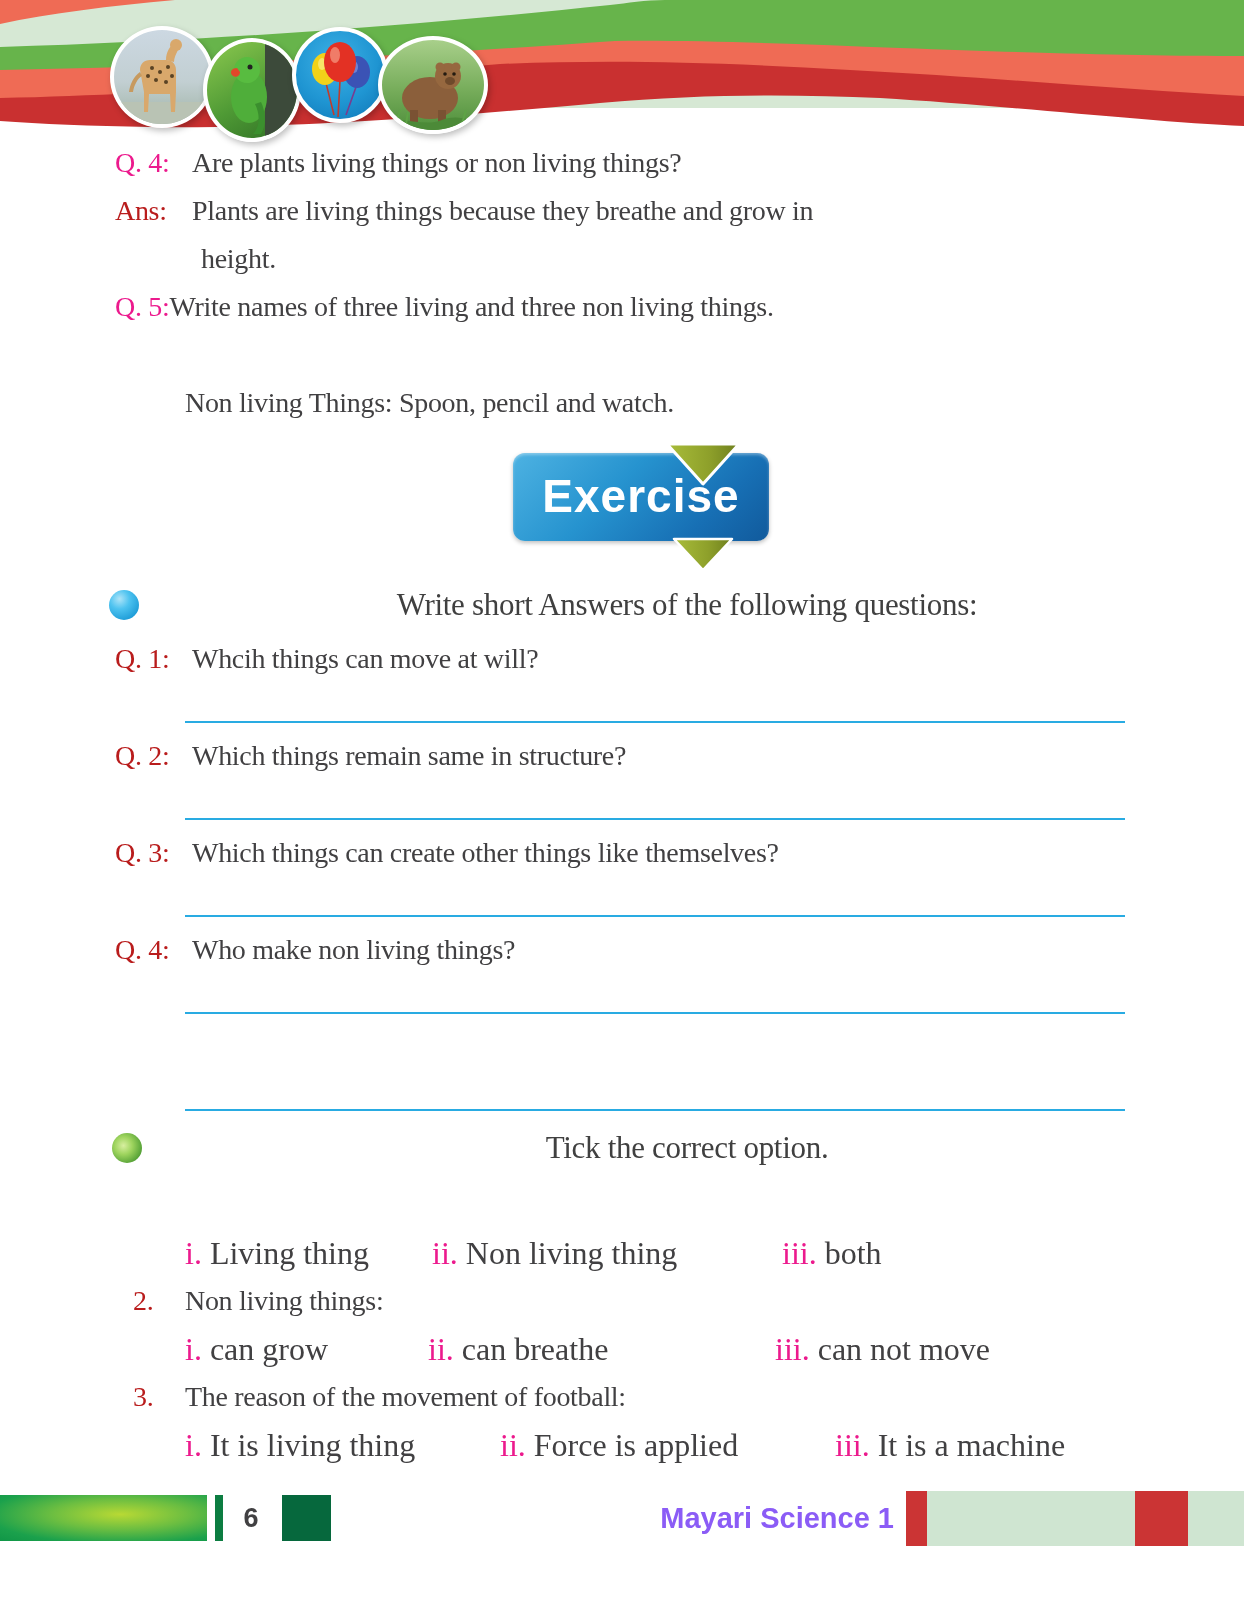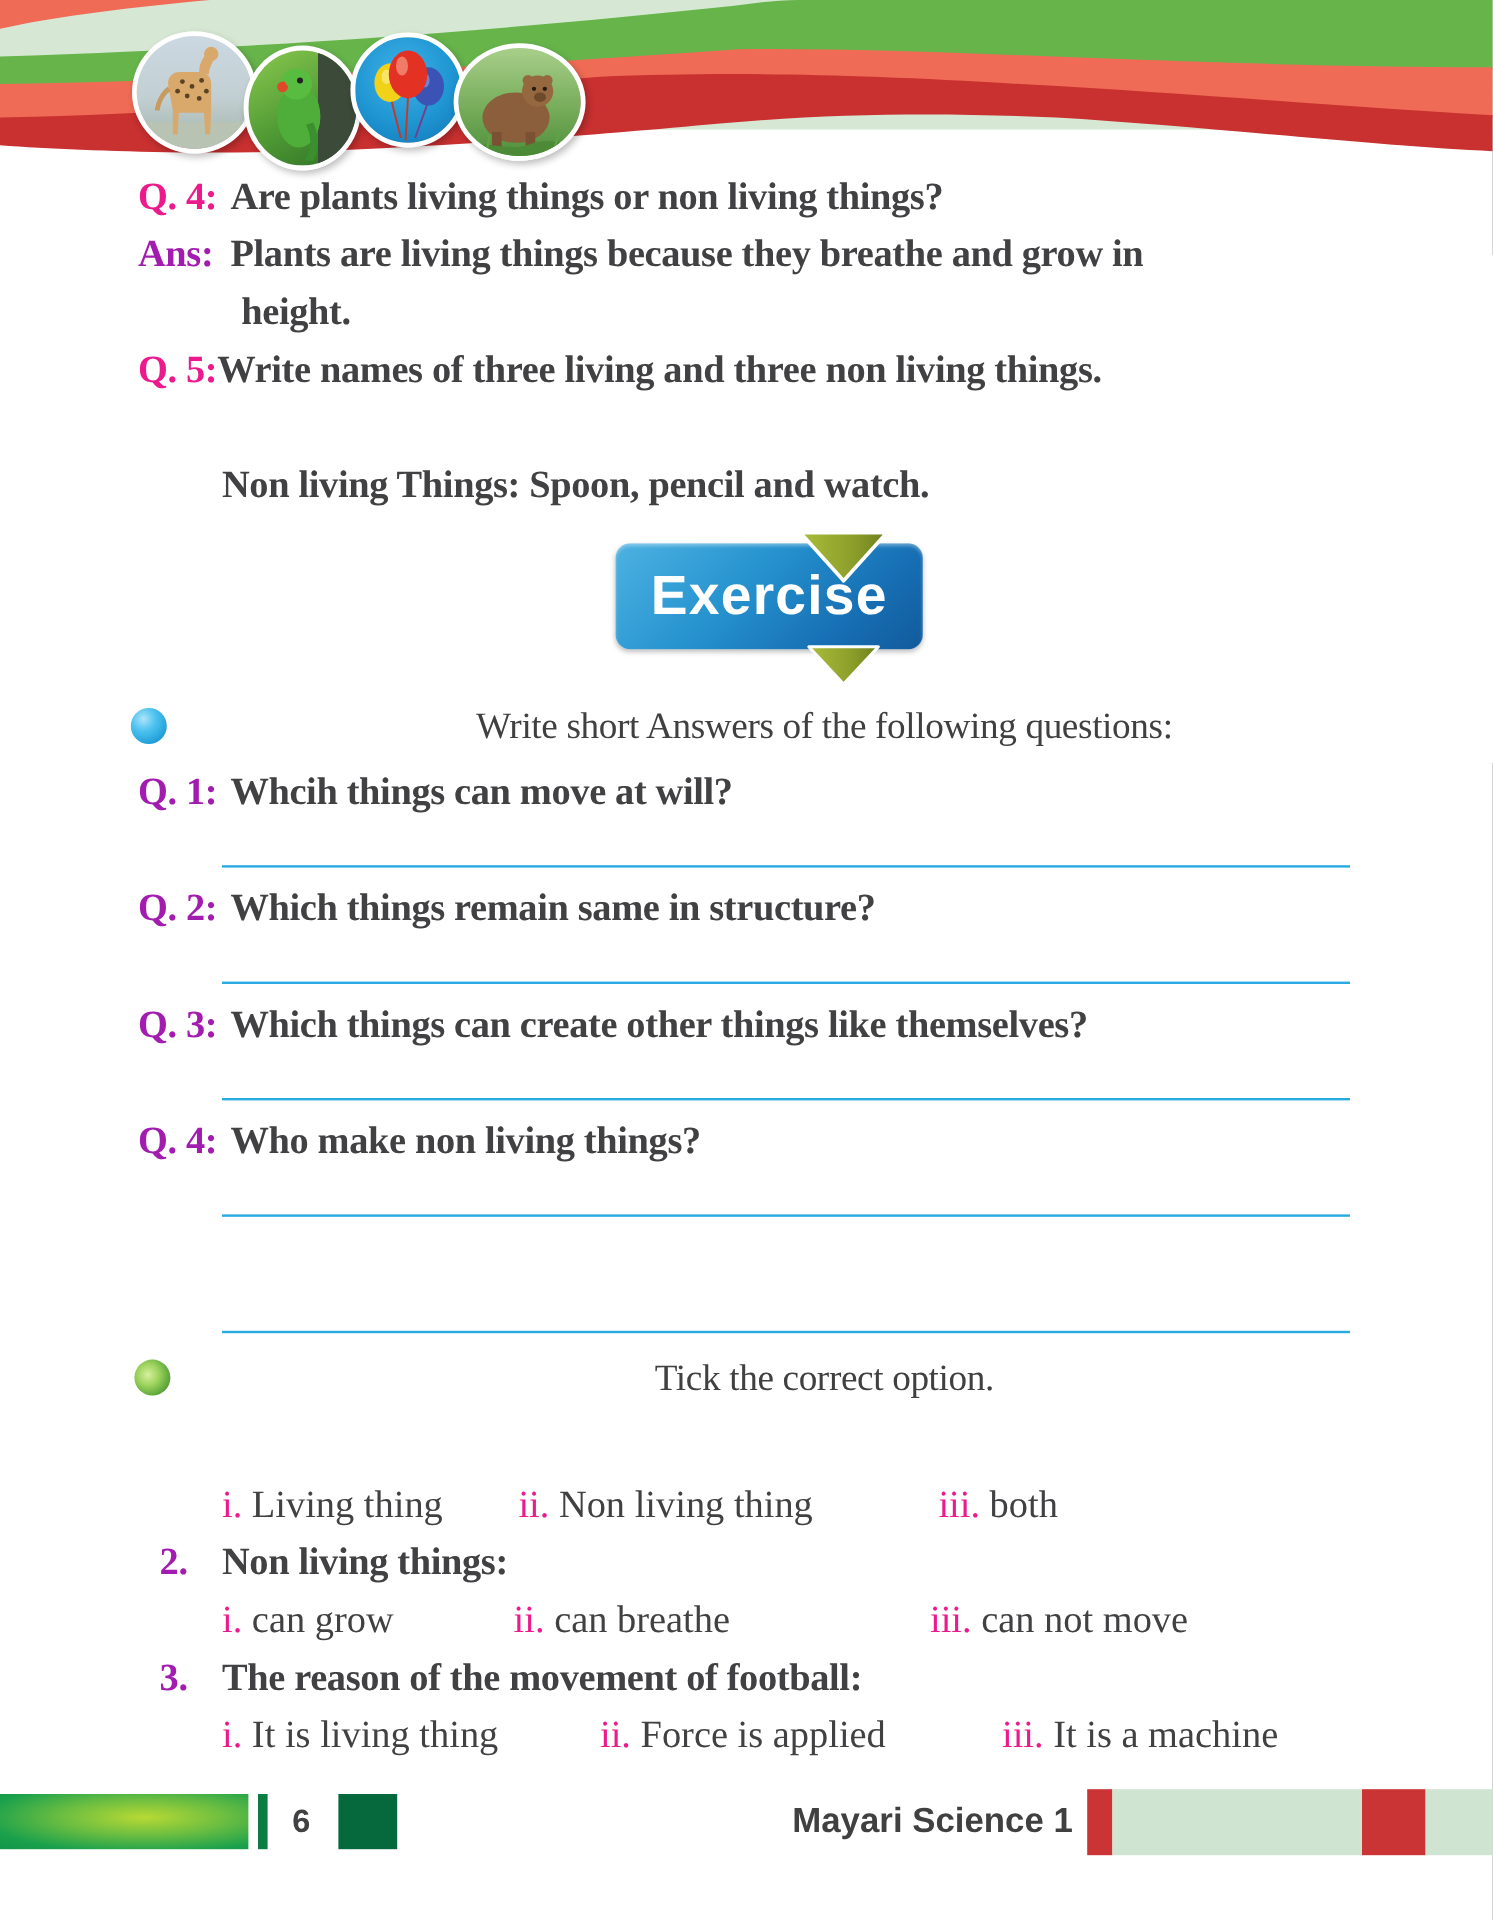--- a/index.html
+++ b/index.html
@@ -7,25 +7,25 @@
     position:relative;width:1244px;height:1600px;background:#ffffff;
     margin:0 auto;overflow:hidden;
     font-family:"Liberation Serif", serif;color:#414042;
   }
   
   .header-svg{position:absolute;left:0;top:0;}
   .oval{position:absolute;border-radius:50%;border:4px solid #fff;
         box-shadow:2px 3px 6px rgba(0,0,0,.25);overflow:hidden;}
   
   .row{position:absolute;left:115px;width:1070px;height:48px;line-height:48px;
-       font-size:32px;letter-spacing:-0.3px;white-space:nowrap;font-weight:bold;}
+       font-size:28px;letter-spacing:-0.3px;white-space:nowrap;}
   .lbl{display:inline-block;min-width:77px;}
   .lbl.nogap{min-width:0;}
   .magenta{color:#ec1a8d;}
-  .blue{color:#a21caf;}
+  .blue{color:#b91c1c;}
   .dark{color:#414042;}
   .redhead{color:#404040;font-weight:normal;font-size:31px;text-align:center;}
   .rule{position:absolute;left:185px;width:940px;height:2px;background:#29abe2;}
   .bullet{position:absolute;width:30px;height:30px;border-radius:50%;}
   .bullet.blue-sphere{background:radial-gradient(circle at 35% 30%, #aee4f8 0%, #4ec3f0 35%, #1b9ad6 80%, #0f7db4 100%);}
   .bullet.green-sphere{background:radial-gradient(circle at 38% 42%, #d8efa0 0%, #9ed45e 35%, #53a035 75%, #3c7f27 100%);}
   
   .badge{position:absolute;left:505px;top:437px;width:272px;height:134px;}
   .badge .plate{position:absolute;left:8px;top:16px;width:256px;height:88px;
       border-radius:12px;
@@ -40,21 +40,21 @@
   .opt{position:absolute;top:0;}
   
   .footer-piece{position:absolute;}
   .f-grad{left:0;top:1495px;width:207px;height:46px;
       background:radial-gradient(ellipse at 58% 42%, #b8d934 0%, #6cbe41 40%, #1ba14c 78%, #109647 100%);}
   .f-stripe{left:215px;top:1495px;width:8px;height:46px;background:#0c7d41;}
   .f-num{left:222px;top:1495px;width:58px;height:46px;line-height:46px;text-align:center;
       font-family:"Liberation Sans",sans-serif;font-weight:bold;font-size:27px;color:#414042;}
   .f-square{left:282px;top:1495px;width:49px;height:46px;background:#06683d;}
   .f-title{right:350px;top:1493px;height:50px;line-height:50px;text-align:right;
-      font-family:"Liberation Sans",sans-serif;font-weight:bold;font-size:29px;color:#404040;}
+      font-family:"Liberation Sans",sans-serif;font-weight:bold;font-size:29px;color:#8b5cf6;}
   .f-red1{left:906px;top:1491px;width:21px;height:55px;background:#cb3434;}
   .f-pale1{left:927px;top:1491px;width:208px;height:55px;background:#cfe5d1;}
   .f-red2{left:1135px;top:1491px;width:53px;height:55px;background:#cb3434;}
   .f-pale2{left:1188px;top:1491px;width:56px;height:55px;background:#cfe5d1;}
 </style>
 </head>
 <body>
 
 <div class="page">
 

